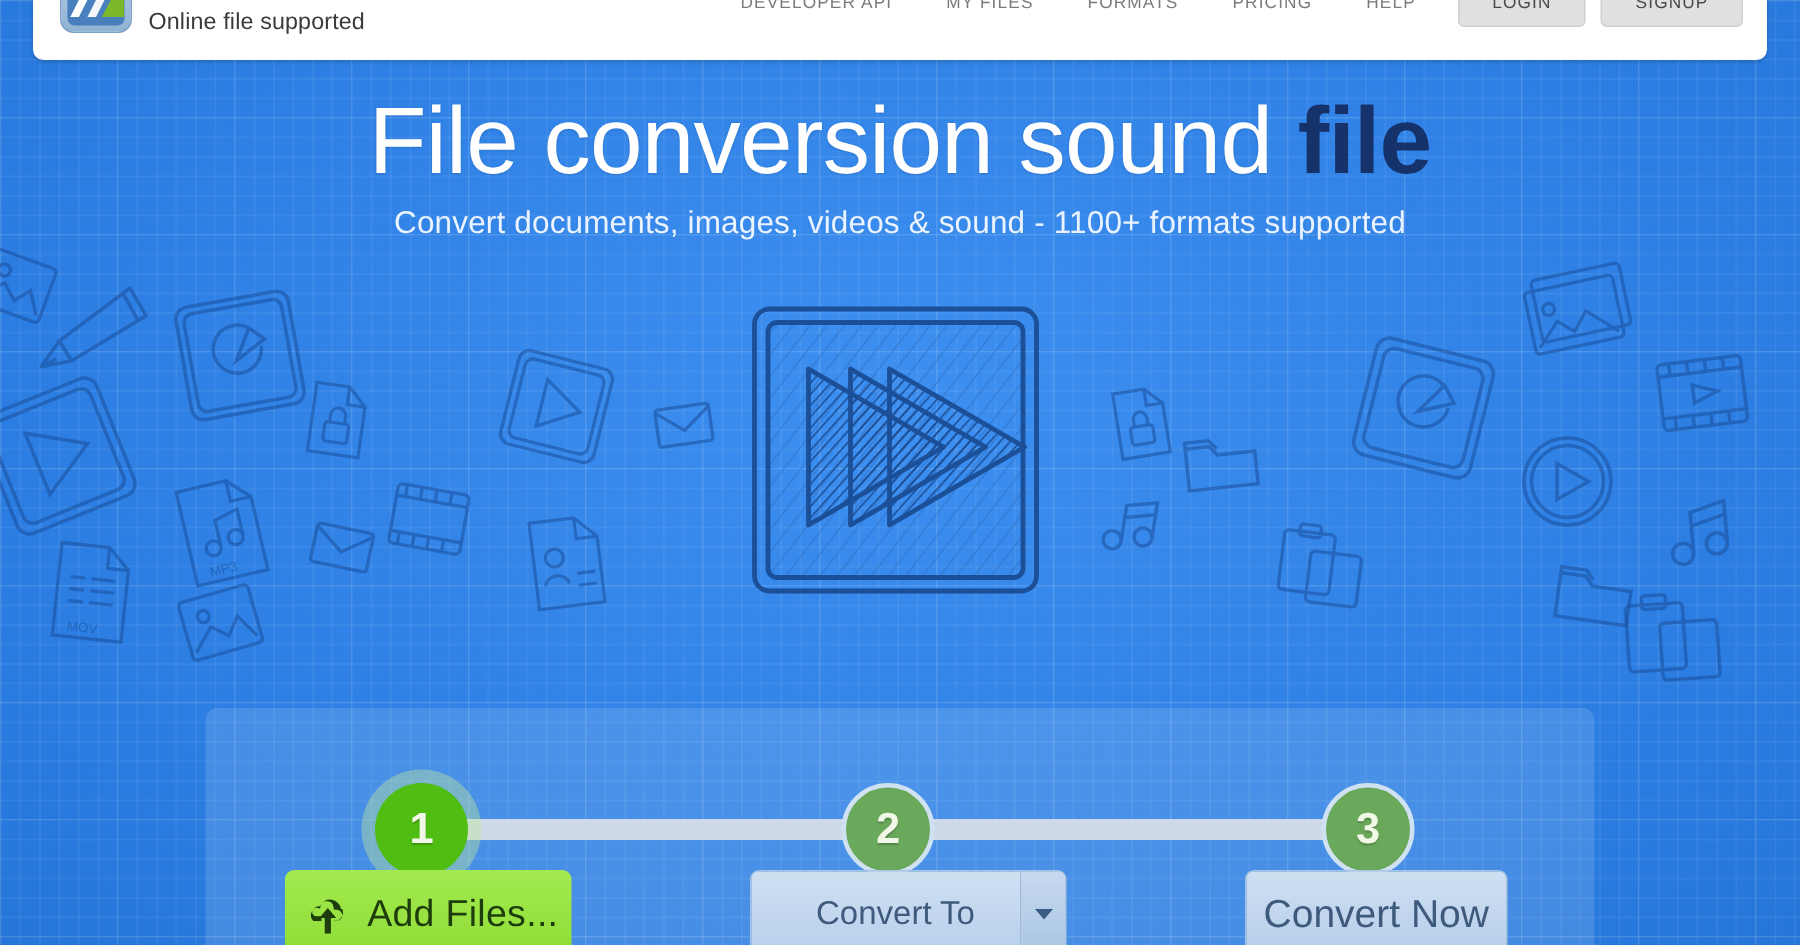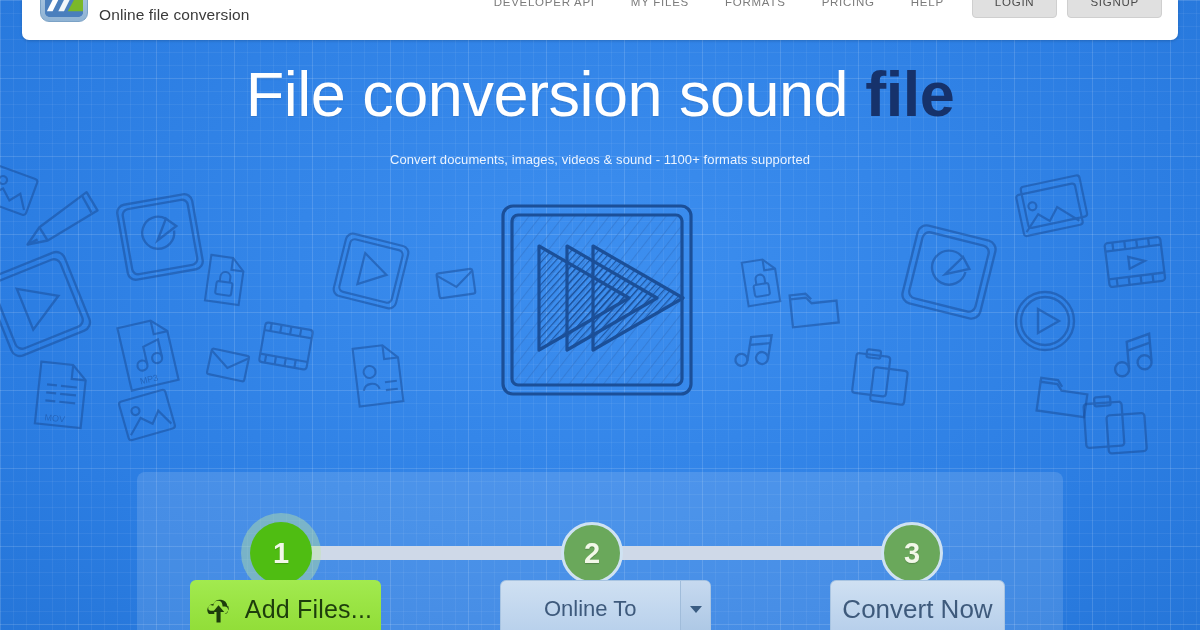--- a/index.html
+++ b/index.html
@@ -147,22 +147,22 @@
     color: #ffffff;
     letter-spacing: -0.5px;
     text-shadow: 0 1px 2px rgba(0,0,0,0.12);
   }
   #hero-title .accent {
     font-weight: 700;
     color: #16326b;
     text-shadow: none;
   }
   #hero-sub {
-    margin-top: 24px;
-    font-size: 13px;
+    margin-top: 9px;
+    font-size: 21px;
     color: #eaf3ff;
     letter-spacing: .1px;
   }
 
   
   #hero-art {
     position: absolute;
     left: 497px;
     top: 198px;
     width: 200px;
@@ -551,21 +551,21 @@
       <span style="display:flex;align-items:center;">
         <svg width="31" height="27" viewBox="0 0 31 27" fill="#1d3d0c">
           <path d="M24.4 10.2a7.4 7.4 0 0 0-14.1-2.1A5.9 5.9 0 0 0 5.9 18h5.4v-3.2H7.5a2.9 2.9 0 0 1 0-5.7c.3 0 .6 0 .9.1l1.9.5.5-1.9a4.4 4.4 0 0 1 8.5.7l.3 1.9 1.9.1a3.7 3.7 0 0 1-.2 7.4h-1.6V18h1.9a6.4 6.4 0 0 0 3.8-7.8z"></path>
           <path d="M15.5 9.3 9.9 16h3.6v10.4h4.1V16h3.6z"></path>
         </svg>
       </span>
       <span class="label">Add Files...</span>
     </button>
 
     <div class="btn" id="convert-to">
-      <span class="label" title="Convert To">Online To</span>
+      <span class="label" title="Convert To">Convert To</span>
       <span class="caret-cell">
         <span class="caret"></span>
       </span>
     </div>
 
     <button class="btn" id="convert-now">
       <span class="label">Convert Now</span>
     </button>
 
   </div>
@@ -579,21 +579,21 @@
         <svg width="100%" height="100%" viewBox="0 0 40 40" preserveAspectRatio="none">
           <rect width="40" height="40" fill="#4a7fbd"></rect>
           <path d="M2 34 L16 6 L22 6 L8 34 Z" fill="#ffffff"></path>
           <path d="M14 34 L28 6 L34 6 L20 34 Z" fill="#f2f6fa"></path>
           <path d="M24 34 L38 8 L40 12 L40 34 Z" fill="#7ab829"></path>
         </svg>
       </div>
     </div>
     <div class="brand-text">
       <span id="brand-name">ZAMZAR</span>
-      <span id="brand-tag">Online file conversion</span>
+      <span id="brand-tag">Online file supported</span>
     </div>
   </div>
 
   <div id="nav">
     <a class="nav-link" href="#">DEVELOPER API</a>
     <a class="nav-link" href="#">MY FILES</a>
     <a class="nav-link" href="#">FORMATS</a>
     <a class="nav-link" href="#">PRICING</a>
     <a class="nav-link" href="#">HELP</a>
     <button class="nav-btn">LOGIN</button>

